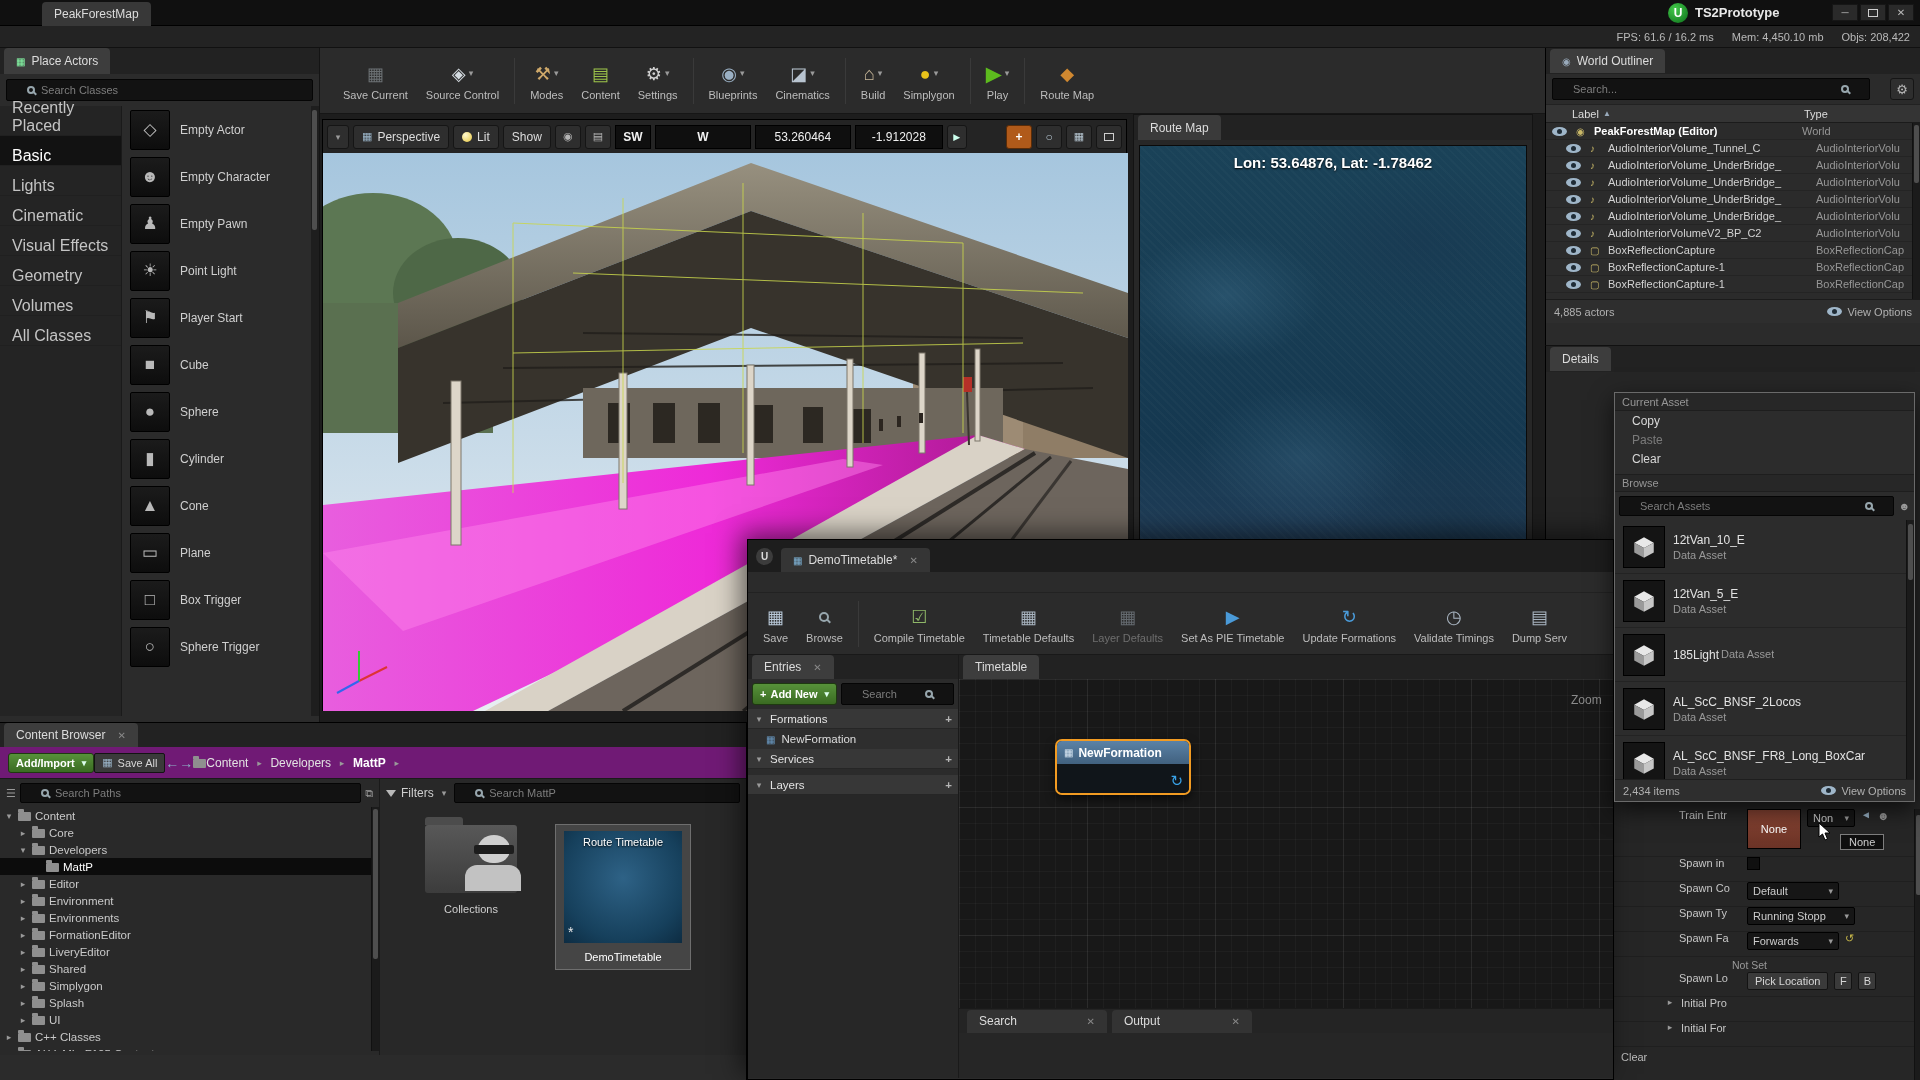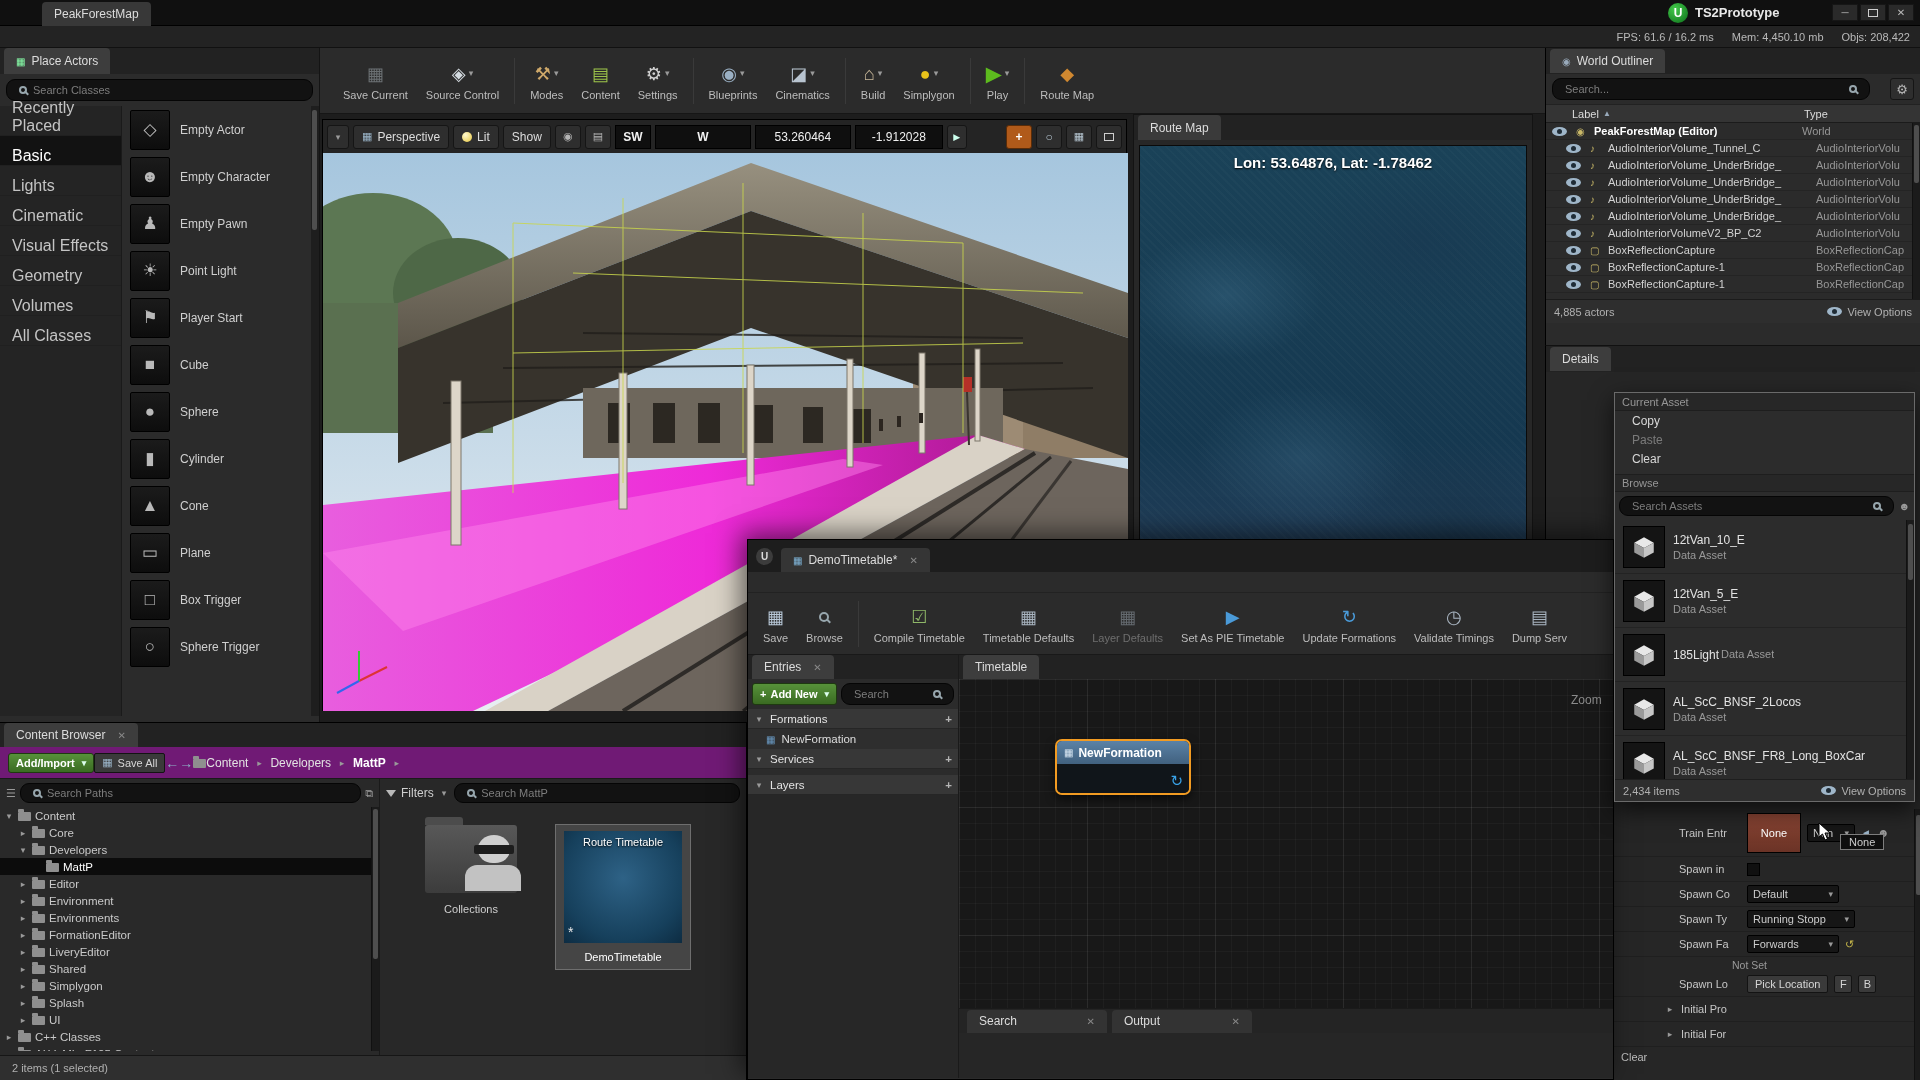--- a/index.html
+++ b/index.html
@@ -2,21 +2,21 @@
 <html><head>
 <meta charset="utf-8">
 <style>
 *{margin:0;padding:0;box-sizing:border-box}
 html,body{width:1920px;height:1080px;overflow:hidden;background:#141414;font-family:"Liberation Sans",sans-serif;font-size:12px;color:#c8c8c8}
 #root{position:relative;width:1920px;height:1080px;overflow:hidden;background:#1d1d1d}
 .abs{position:absolute}
 .flex{display:flex;align-items:center}
 input{background:transparent;border:none;outline:none;color:#ddd;font-family:"Liberation Sans",sans-serif;font-size:11px;width:100%}
 input::placeholder{color:#7d7d7d}
-.searchbox{display:flex;align-items:center;background:#121212;border:1px solid #050505;border-radius:9px;padding:2px 12px;gap:6px;height:22px}
+.searchbox{display:flex;align-items:center;background:#121212;border:1px solid #050505;border-radius:2px;padding:2px 20px;gap:6px;height:22px}
 .mag{width:8px;height:8px;border:2px solid #97a6ad;border-radius:50%;position:relative;flex:none}
 .mag::after{content:"";position:absolute;width:5px;height:2px;background:#97a6ad;transform:rotate(45deg);right:-4px;bottom:-2px}
 .tab{display:inline-flex;align-items:center;gap:6px;background:#3d3d3d;color:#dcdcdc;padding:0 12px;height:24px;border-radius:4px 4px 0 0;font-size:12px;white-space:nowrap}
 .dd{font-size:9px;color:#9a9a9a;margin-left:3px}
 .sep{width:1px;height:46px;background:#1a1a1a;border-right:1px solid #3a3a3a;margin:0 6px;align-self:center}
 .tbtn{display:flex;flex-direction:column;align-items:center;justify-content:center;padding:4px 9px;gap:2px;cursor:default}
 .ti{height:26px;display:flex;align-items:center;justify-content:center;font-size:18px;line-height:1}
 .tl{font-size:11px;color:#bdbdbd;white-space:nowrap}
 .dim{opacity:.45}
 .vbtn{display:inline-flex;align-items:center;gap:5px;background:#2e2e2e;border:1px solid #151515;border-radius:3px;height:24px;padding:0 8px;color:#ddd;font-size:12px;white-space:nowrap}
@@ -35,21 +35,21 @@
 .pa-item{display:flex;align-items:center;gap:10px;height:47px;padding-left:8px}
 .pa-thumb{width:40px;height:40px;background:linear-gradient(#1b1b1b,#0d0d0d);border:1px solid #000;border-radius:2px;display:flex;align-items:center;justify-content:center;flex:none}
 .pa-glyph{color:#b9b9b9;font-size:17px}
 .pa-label{color:#cfcfcf;font-size:12px}
 .tree-row{display:flex;align-items:center;gap:4px;height:17px;font-size:11.5px;color:#c9c9c9;white-space:nowrap}
 .tree-row.selected{background:#0c0c0c;color:#fff}
 .exp{width:10px;color:#9a9a9a;font-size:9px;text-align:center;flex:none}
 .fold{width:13px;height:9px;background:#8f8f8f;border-radius:1px;position:relative;flex:none;margin-top:2px}
 .fold::before{content:"";position:absolute;top:-3px;left:0;width:6px;height:3px;background:#8f8f8f;border-radius:1px 1px 0 0}
 .combo{display:inline-flex;align-items:center;justify-content:space-between;background:#161616;border:1px solid #000;border-radius:2px;padding:1px 5px;color:#ccc;font-size:11px;height:18px;gap:6px}
-.prop-row{display:flex;align-items:center;height:25px;border-bottom:1px solid #1f1f1f;padding-left:133px;gap:6px}
+.prop-row{display:flex;height:25px;border-bottom:1px solid #1f1f1f;padding-left:133px;gap:6px}
 .prop-label{width:62px;overflow:hidden;white-space:nowrap;color:#c6c6c6;font-size:11px;flex:none}
 .menu-item{color:#d6d6d6;font-size:12px}
 .gear{font-size:13px;color:#b5b5b5}
 .scroll{position:absolute;background:#1b1b1b;border-left:1px solid #111}
 .thumb{position:absolute;left:1px;width:5px;background:#4e4e4e;border-radius:2px}
 .pickrow{display:flex;align-items:center;gap:8px;height:54px;padding:0 8px;border-bottom:1px solid #232323}
 .cube-tile{width:42px;height:42px;background:#141414;border:1px solid #000;display:flex;align-items:center;justify-content:center;flex:none}
 .sect{height:20px;display:flex;align-items:center;background:#373737;border-bottom:1px solid #262626;padding:0 6px;gap:6px;color:#e2e2e2;font-size:11.5px}
 .sect .plus{margin-left:auto;color:#b5b5b5;font-weight:bold}
 .greenbtn{display:inline-flex;align-items:center;gap:4px;background:linear-gradient(#57923a,#3a6b22);border:1px solid #1e3a10;border-radius:3px;color:#fff;font-weight:bold;font-size:11px;height:20px;padding:0 7px;white-space:nowrap}
@@ -712,23 +712,20 @@
           <div style="width:134px;background:#454545;outline:1px solid #6e6e6e;padding:6px;display:flex;flex-direction:column;align-items:center;gap:8px">
             <div style="position:relative;width:118px;height:112px;background:radial-gradient(circle at 50% 42%,#2e6286,#16405c 70%,#0d2c42)">
               <div style="position:absolute;top:5px;left:0;right:0;text-align:center;color:#fff;font-size:11px;text-shadow:0 1px 2px #000">Route Timetable</div>
               <span style="position:absolute;left:4px;bottom:3px;color:#e8e8e8;font-size:14px">*</span>
             </div>
             <span style="font-size:11px;color:#fff">DemoTimetable</span>
           </div>
         </div>
       </div>
     </div>
-    <div class="flex" style="height:25px;background:#2f2f2f;border-top:1px solid #161616;padding:0 12px">
-      <span style="color:#b0b0b0;font-size:11px">2 items (1 selected)</span>
-    </div>
   </div>
 
   <div class="abs" style="left:747px;top:539px;width:867px;height:541px;background:#2b2b2b;border:1px solid #000;box-shadow:-6px -6px 24px rgba(0,0,0,.55);z-index:20">
     <div class="flex" style="height:32px;background:#1d1d1d;padding-left:8px;gap:8px">
       <span style="width:17px;height:17px;border-radius:50%;background:#3c3c3c;color:#ddd;display:flex;align-items:center;justify-content:center;font-weight:bold;font-size:10px">U</span>
       <span class="tab" style="height:24px;align-self:flex-end;background:#353535">
           <span style="color:#7fb4d8;font-size:10px">▦</span>
           <span>DemoTimetable*</span>
           <span style="color:#888;font-size:10px;margin-left:6px">✕</span>
         </span>

